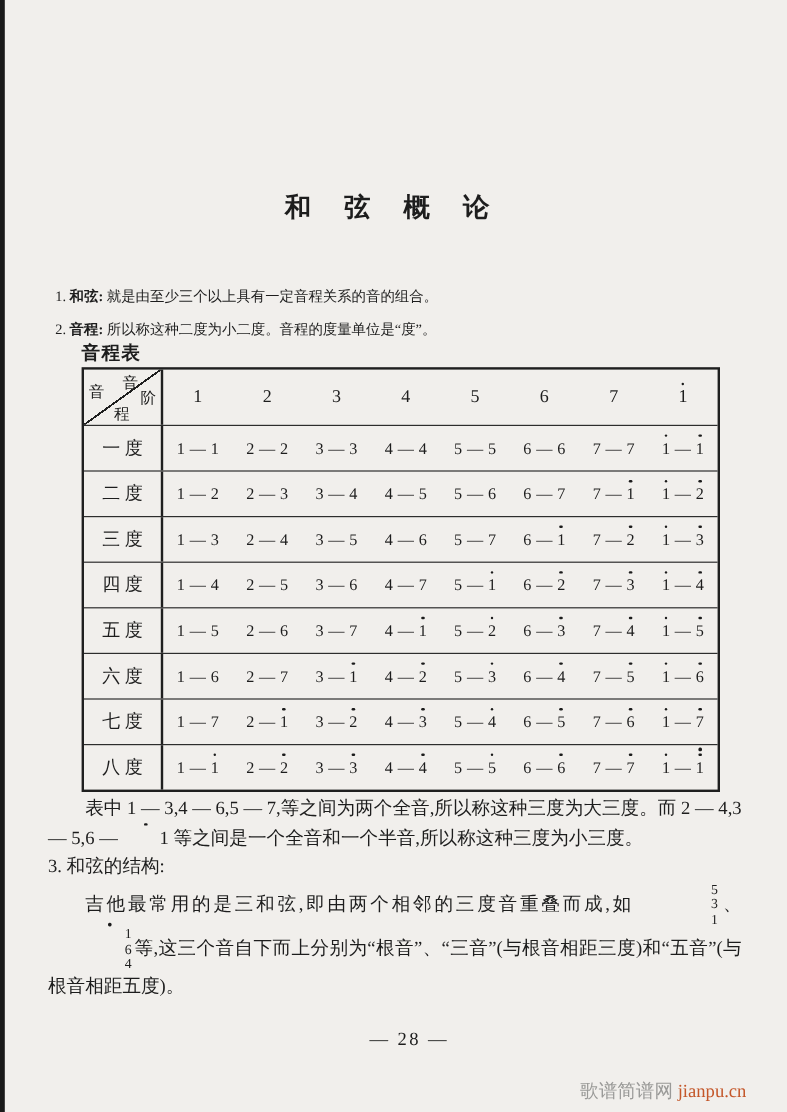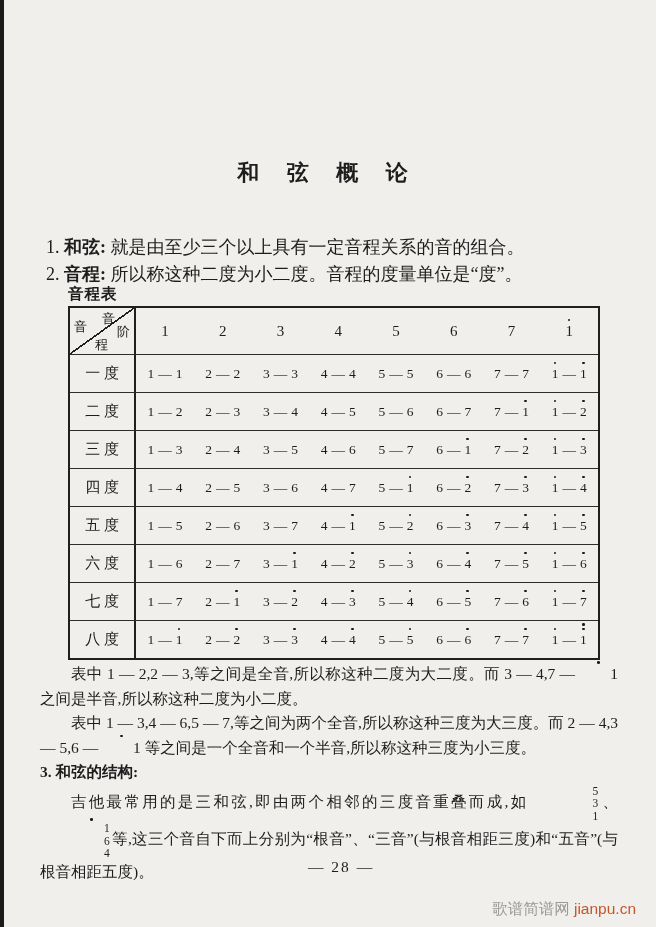--- a/index.html
+++ b/index.html
@@ -17,21 +17,21 @@
     position:absolute;top:82px;left:0;right:0;
     text-align:center;font-size:30px;font-weight:bold;
     letter-spacing:16px;margin:0;
   }
   .lesson-subtitle{
     position:absolute;top:158px;left:0;right:0;
     text-align:center;font-size:22px;font-weight:bold;
     letter-spacing:11px;margin:0;
   }
 
-  .intro{position:absolute;top:234px;left:46px;right:36px;font-size:18px;line-height:27px;}
+  .intro{position:absolute;top:234px;left:46px;right:36px;font-size:12px;line-height:27px;}
   .intro .term{font-weight:bold;}
 
   .table-title{
     position:absolute;top:284px;left:68px;width:532px;
     font-size:15.5px;font-weight:bold;letter-spacing:1px;
   }
 
   .interval-table{
     position:absolute;top:306px;left:68px;width:532px;
     border:2px solid #1f1f1f;box-sizing:border-box;
@@ -66,37 +66,37 @@
   }
   .note i.o1{top:-5px;}
   .note i.o2{top:-9.5px;}
 
   .notes-block{
     position:absolute;top:662px;left:40px;width:578px;
     font-size:15.5px;line-height:24.5px;text-align:justify;
   }
   .notes-block p{margin:0;}
   .notes-block p.indent{text-indent:2em;}
-  .sec-heading{font-weight:bold;}
+  .sec-heading{font-weight:normal;}
 
   .stack{
     display:inline-block;vertical-align:middle;text-align:center;
     font-size:11.5px;line-height:12.5px;margin:0 2px;
   }
   .stack .srow{display:block;}
 
   .page-number{
     position:absolute;top:858px;left:0;right:0;
     text-align:center;font-size:15.5px;letter-spacing:2px;
     padding-left:26px;
   }
   .watermark{
-    position:absolute;right:20px;bottom:7px;
+    position:absolute;right:34px;bottom:7px;
     font-size:15.5px;white-space:nowrap;
-    font-family:Liberation Sans, sans-serif;
+    font-family:Liberation Serif, serif;
   }
 </style>
 </head>
 <body style="background: rgb(241, 239, 236); color: rgb(29, 29, 29);">
 
 <div class="page">
   <div class="edge-strip"></div>
 
   <h2 class="lesson-subtitle">和 弦 概 论</h2>
 
@@ -370,21 +370,20 @@
             <span class="pair"><span class="note">7</span><span class="dash">—</span><span class="note"><i class="o1"></i>7</span></span>
           </div>
           <div>
             <span class="pair"><span class="note"><i class="o1"></i>1</span><span class="dash">—</span><span class="note"><i class="o1"></i><i class="o2"></i>1</span></span>
           </div>
         </div>
       </div>
     </div>
 
   <div class="notes-block">
-    <p class="indent" id="note-p1">表中 1 — 2,2 — 3,等之间是全音,所以称这种二度为大二度。而 3 — 4,7 — <span class="note"><i class="o1"></i>1</span> 之间是半音,所以称这种二度为小二度。</p>
     <p class="indent" id="note-p2">表中 1 — 3,4 — 6,5 — 7,等之间为两个全音,所以称这种三度为大三度。而 2 — 4,3 — 5,6 — <span class="note"><i class="o1"></i>1</span> 等之间是一个全音和一个半音,所以称这种三度为小三度。</p>
     <p class="sec-heading">3. 和弦的结构:</p>
     <p class="indent" id="note-p3">吉他最常用的是三和弦,即由两个相邻的三度音重叠而成,如<span class="stack"><span class="srow"><span class="note">5</span></span><span class="srow"><span class="note">3</span></span><span class="srow"><span class="note">1</span></span></span>、<span class="stack"><span class="srow"><span class="note"><i class="o1"></i>1</span></span><span class="srow"><span class="note">6</span></span><span class="srow"><span class="note">4</span></span></span>等,这三个音自下而上分别为“根音”、“三音”(与根音相距三度)和“五音”(与根音相距五度)。</p>
   </div>
 
   <div class="page-number">— 28 —</div>
 
   <div class="watermark">
     <span id="wm-name" style="color: rgb(154, 154, 152);">歌谱简谱网</span>
     <span id="wm-url" style="color: rgb(196, 87, 42);">jianpu.cn</span>

